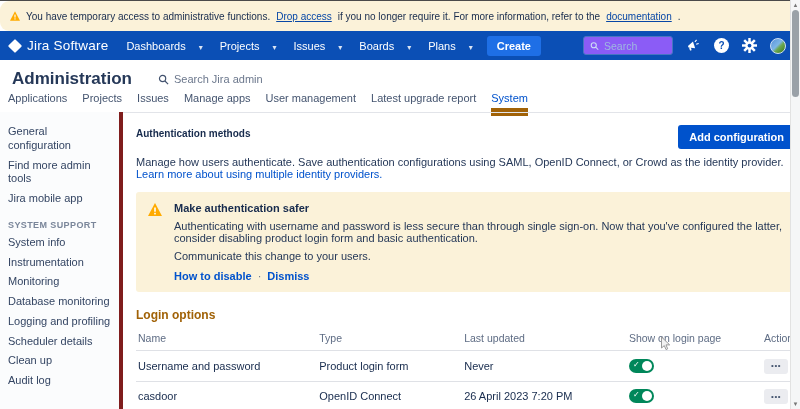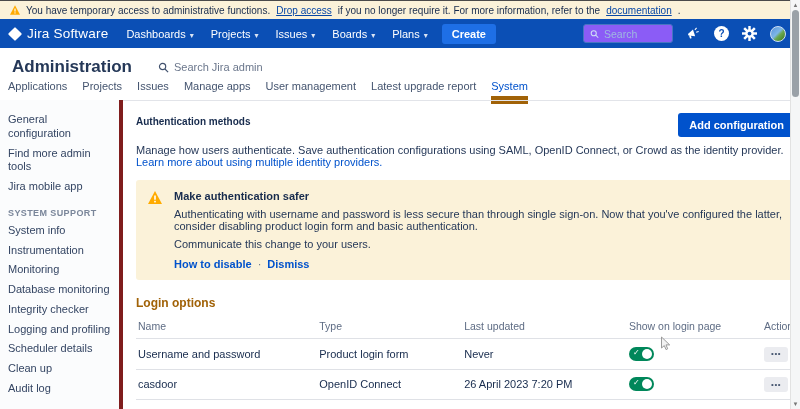--- a/index.html
+++ b/index.html
@@ -1,31 +1,31 @@
 <!DOCTYPE html>
 <html><head>
 <meta charset="utf-8">
 <style>
   * { margin:0; padding:0; box-sizing:border-box; }
   html,body { width:800px; height:409px; overflow:hidden; }
   body { font-family:"Liberation Sans", sans-serif; background:#fff; color:#172B4D; position:relative; }
   .topline { height:1px; background:#4a4a4a; }
 
   
-  .banner { height:18px; background:#fbf2d9; display:flex; align-items:center; gap:6px; padding:4px 10px; font-size:10px; color:#172B4D; }
+  .banner { height:30px; background:#fbf2d9; display:flex; align-items:center; gap:6px; padding:4px 10px; font-size:10px; color:#172B4D;border-radius:9px; }
   .banner a { color:#0747A6; text-decoration:underline; cursor:pointer; }
   .warn-tri { width:10px; height:10px; flex:0 0 auto; }
 
   
   .navbar { height:29px; background:#0B4FB5; display:flex; align-items:center; padding:0 14px 0 10px; color:#fff; }
   .brand { display:flex; align-items:center; gap:7px; }
   .logo-diamond { width:10px; height:10px; background:#fff; transform:rotate(45deg); border-radius:1px; }
   .brand-name { font-size:13.5px; font-weight:500; letter-spacing:.2px; }
   .nav-menu { display:flex; align-items:center; gap:17px; margin-left:18px; font-size:11px; }
-  .nav-item { display:flex; align-items:center; gap:4px; cursor:pointer; }
+  .nav-item { display:flex; align-items:center; gap:13px; cursor:pointer; }
   .caret::after { content:"▾"; font-size:8px; opacity:.85; }
   .create-btn { margin-left:14px; background:#1E6FE6; color:#fff; border:none; border-radius:3px; font-size:11px; font-weight:600; padding:4px 10px; cursor:pointer; font-family:inherit; }
   .nav-right { margin-left:auto; display:flex; align-items:center; gap:13px; }
   .nav-search { display:flex; align-items:center; gap:5px; background:#8b5cf6; border:1px solid #4875c2; border-radius:3px; height:19px; width:90px; padding:0 6px; }
   .nav-search input { background:transparent; border:none; outline:none; color:#cfe0f5; font-size:10.5px; width:62px; font-family:inherit; }
   .nav-search input::placeholder { color:#9fb9e0; }
   .nav-icon { display:flex; align-items:center; justify-content:center; cursor:pointer; }
   .q-circle { width:15px; height:15px; background:#fff; color:#0B4FB5; border-radius:50%; font-size:10px; font-weight:bold; display:flex; align-items:center; justify-content:center; }
   .avatar { width:16px; height:16px; border-radius:50%; background:linear-gradient(135deg,#5a93d8 0%,#7db6e8 45%,#6aa84f 60%,#38761d 100%); border:1px solid #cfe0f5; }
 
@@ -189,21 +189,20 @@
 
   <div class="sidebar">
     <div class="side-item">General configuration</div>
     <div class="side-item">Find more admin tools</div>
     <div class="side-item">Jira mobile app</div>
     <div class="side-header">SYSTEM SUPPORT</div>
     <div class="side-item">System info</div>
     <div class="side-item">Instrumentation</div>
     <div class="side-item">Monitoring</div>
     <div class="side-item">Database monitoring</div>
-    <div class="side-item">Integrity checker</div>
     <div class="side-item">Logging and profiling</div>
     <div class="side-item">Scheduler details</div>
     <div class="side-item">Clean up</div>
     <div class="side-item">Audit log</div>
 
   </div>
 
   <div class="main">
     <div class="main-head">
       <span class="main-title">Authentication methods</span>

